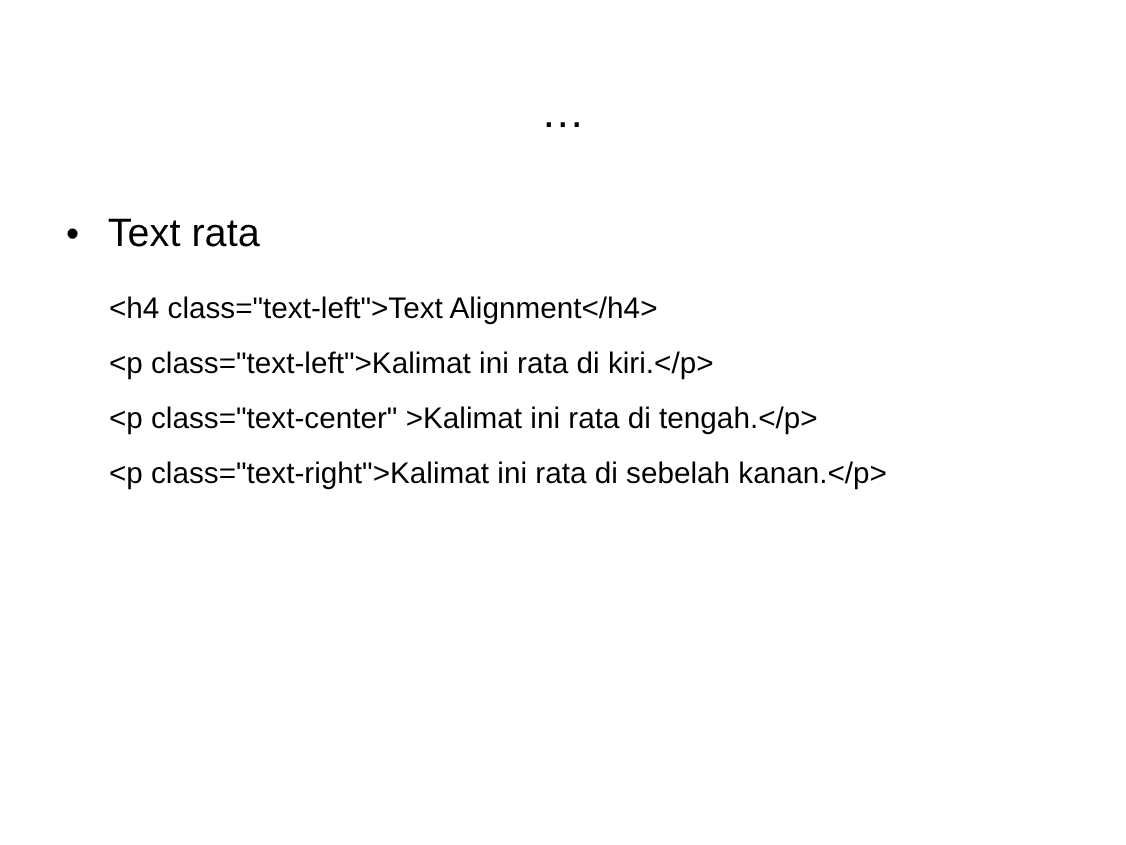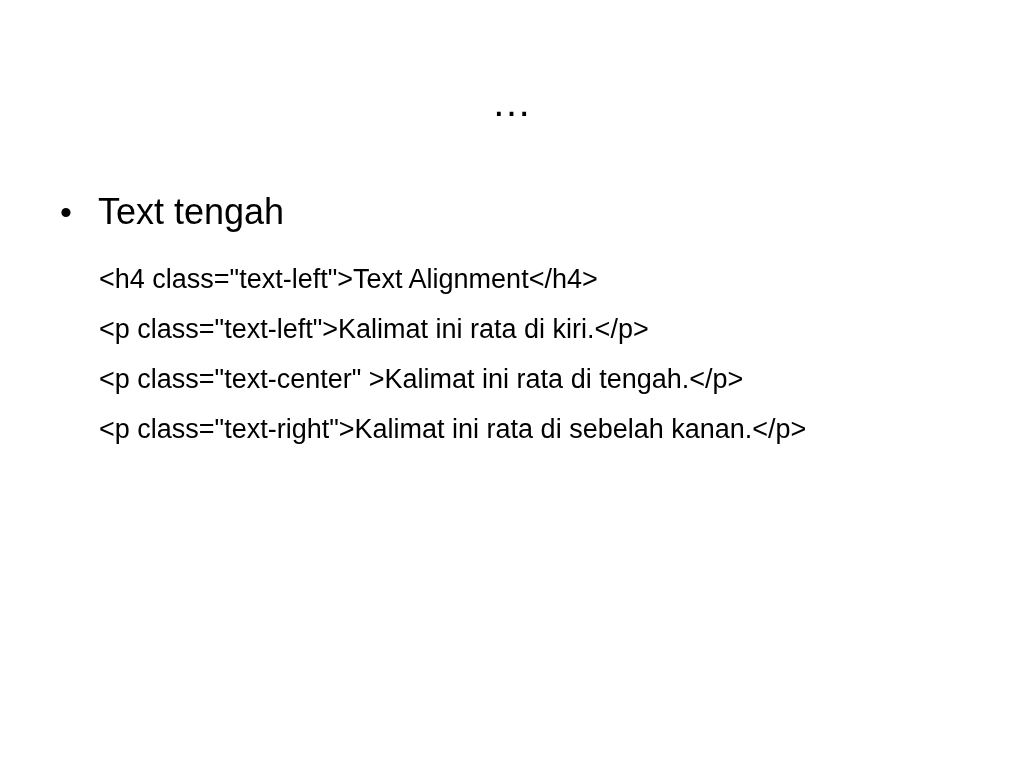--- a/index.html
+++ b/index.html
@@ -85,21 +85,21 @@
 <body>
 
 <div class="slide">
 
   <div class="slide-title">…</div>
 
   <div class="slide-body">
 
     <div class="bullet-row">
       <span class="bullet-marker">•</span>
-      <span class="bullet-text">Text tengah</span>
+      <span class="bullet-text">Text rata</span>
     </div>
 
     <div class="code-block">
       <div class="code-line">&lt;h4 class="text-left"&gt;Text Alignment&lt;/h4&gt;</div>
       <div class="code-line">&lt;p class="text-left"&gt;Kalimat ini rata di kiri.&lt;/p&gt;</div>
       <div class="code-line">&lt;p class="text-center" &gt;Kalimat ini rata di tengah.&lt;/p&gt;</div>
       <div class="code-line">&lt;p class="text-right"&gt;Kalimat ini rata di sebelah kanan.&lt;/p&gt;</div>
     </div>
 
   </div>

